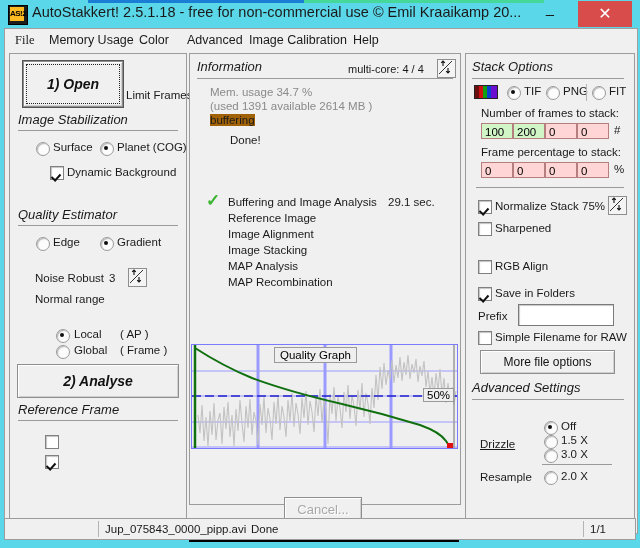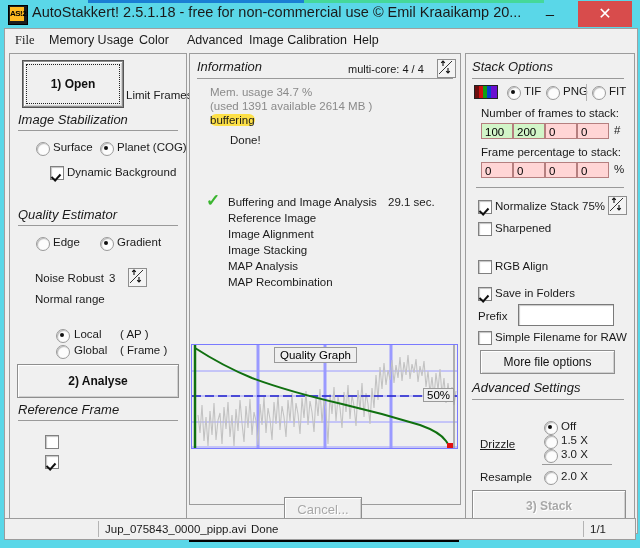--- a/index.html
+++ b/index.html
@@ -45,21 +45,21 @@
              white-space:nowrap;font-family:"Liberation Sans",sans-serif;}
   .group-line{position:absolute;height:1px;background:#9a9a9a;}
 
   .lbl{position:absolute;font-size:11.5px;color:#1a1a1a;white-space:nowrap;}
   .lbl-gray{color:#8a8a8a;}
 
   
   .btn{position:absolute;background:#f0f0f0;border:1px solid #8e8e8e;
        box-shadow:inset 1px 1px 0 #ffffff, inset -1px -1px 0 #d0d0d0;
        text-align:center;color:#111;font-size:12px;}
-  .btn.big{font-weight:bold;font-size:12px;}
+  .btn.big{font-weight:bold;font-size:14px;font-style:italic;}
   .btn.disabled{color:#a8a8a8;text-shadow:1px 1px 0 #ffffff;}
   .btn .focusring{position:absolute;left:2px;top:2px;right:2px;bottom:2px;
        border:1px dotted #222;}
   .btn-open-outer{position:absolute;border:2px solid #555;background:#f0f0f0;}
 
   
   .radio{position:absolute;width:12px;height:12px;border-radius:50%;
          background:#fcfcfc;border:1px solid #9a9a9a;
          box-shadow:inset 1px 1px 1px #b8b8b8;}
   .radio.on::after{content:"";position:absolute;left:3px;top:3px;width:4px;height:4px;
@@ -69,21 +69,21 @@
       box-shadow:inset 1px 1px 1px #c2c2c2;}
   .cb.on::after{content:"";position:absolute;left:2px;top:5px;width:4px;height:7px;
       border:solid #111;border-width:0 2px 2px 0;transform:rotate(42deg);}
 
   
   .spinicon{position:absolute;width:17px;height:17px;background:#f4f4f4;
             border:1px solid #8e8e8e;}
 
   
   .infobox{position:absolute;background:#f0f0f0;border:1px solid #9c9c9c;}
-  .hl{background:#fde047;border-radius:6px;}
+  .hl{background:#a16207;}
 
   .checkmark{position:absolute;color:#3ab52f;font-size:17px;font-weight:bold;
              line-height:1;}
 
   
   .graphbox{position:absolute;background:#efefef;border:1px solid #7a7aff;overflow:hidden;}
   .graph-title{position:absolute;background:#efefef;border:1px solid #9a9a9a;
                font-size:11.5px;padding:1px 5px;white-space:nowrap;}
   .pct-label{position:absolute;background:#efefef;border:1px solid #9a9a9a;
                font-size:11.5px;padding:0px 3px;white-space:nowrap;}
@@ -357,23 +357,20 @@
       <div class="lbl" style="left:95px;top:380px;">1.5 X</div>
       <div class="radio" style="left:78px;top:395px;"></div>
       <div class="lbl" style="left:95px;top:394px;">3.0 X</div>
 
       <div class="divider" style="left:76px;top:410px;width:70px;"></div>
 
       <div class="lbl" style="left:14px;top:417px;">Resample</div>
       <div class="radio" style="left:78px;top:417px;"></div>
       <div class="lbl" style="left:95px;top:416px;">2.0 X</div>
 
-      <div class="btn big disabled" style="left:6px;top:436px;width:152px;height:30px;line-height:30px;">
-        <span>3) Stack</span>
-      </div>
     </div>
   </div>
 
   <div class="statusbar">
     <div class="sb-div" style="left:93px;"></div>
     <div class="sb-cell" style="left:96px;width:170px;">Jup_075843_0000_pipp.avi</div>
     <div class="sb-cell" style="left:242px;width:80px;">Done</div>
     <div class="sb-div" style="left:578px;"></div>
     <div class="sb-cell" style="left:581px;width:48px;">1/1</div>
   </div>

